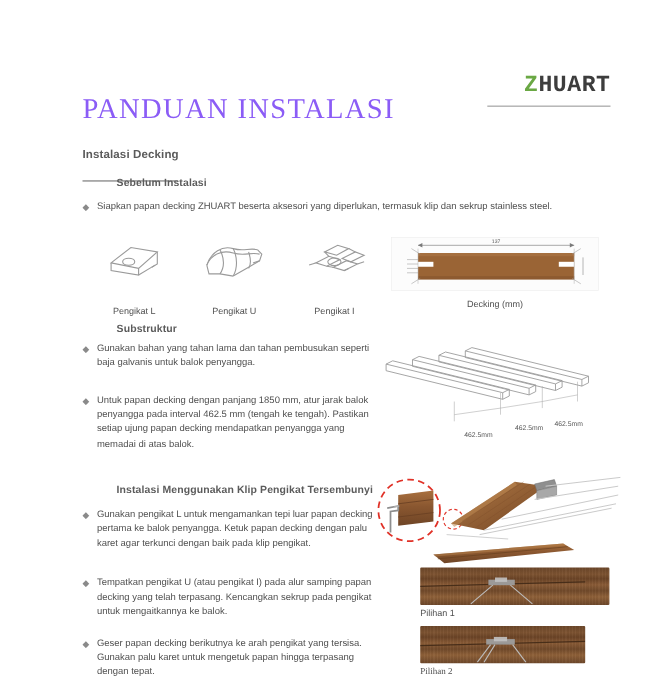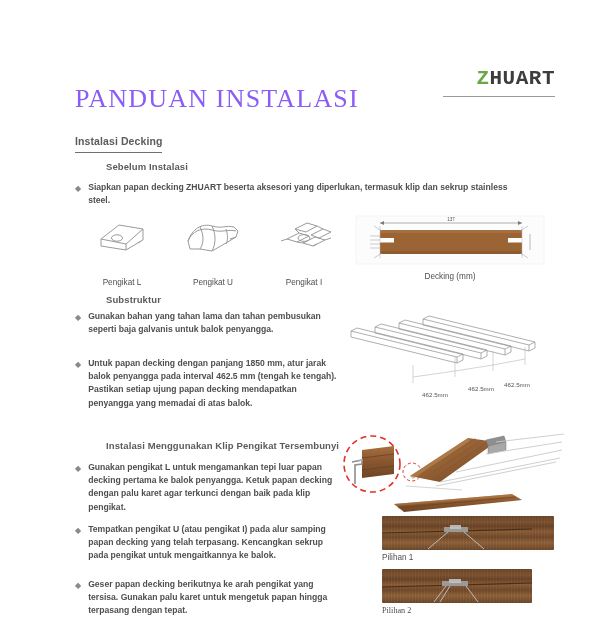--- a/index.html
+++ b/index.html
@@ -52,21 +52,21 @@
     white-space: nowrap;
   }
 
   
   .h-section {
     font-size: 10.5px;
     font-weight: bold;
     color: #5b5b5b;
     border-bottom: 1.3px solid #6f6f6f;
     display: inline-block;
-    padding-bottom: 5px;
+    padding-bottom: 17px;
     letter-spacing: 0.1px;
   }
   .h-sub {
     font-size: 9.5px;
     font-weight: bold;
     color: #5b5b5b;
     letter-spacing: 0.1px;
     margin-left: 31px;
   }
   .bullet-row {
@@ -79,21 +79,20 @@
     flex: 0 0 auto;
     color: #8a8a8a;
     font-size: 8px;
     line-height: 13px;
     margin-top: 1px;
   }
   .bullet-text {
     font-size: 8.6px;
     line-height: 13.2px;
     color: #4f4f4f;
-    font-weight: bold;
   }
   .caption {
     font-size: 8.2px;
     color: #4f4f4f;
     text-align: center;
     margin-top: 20px;
   }
 
   
   .blk { position: absolute; }

